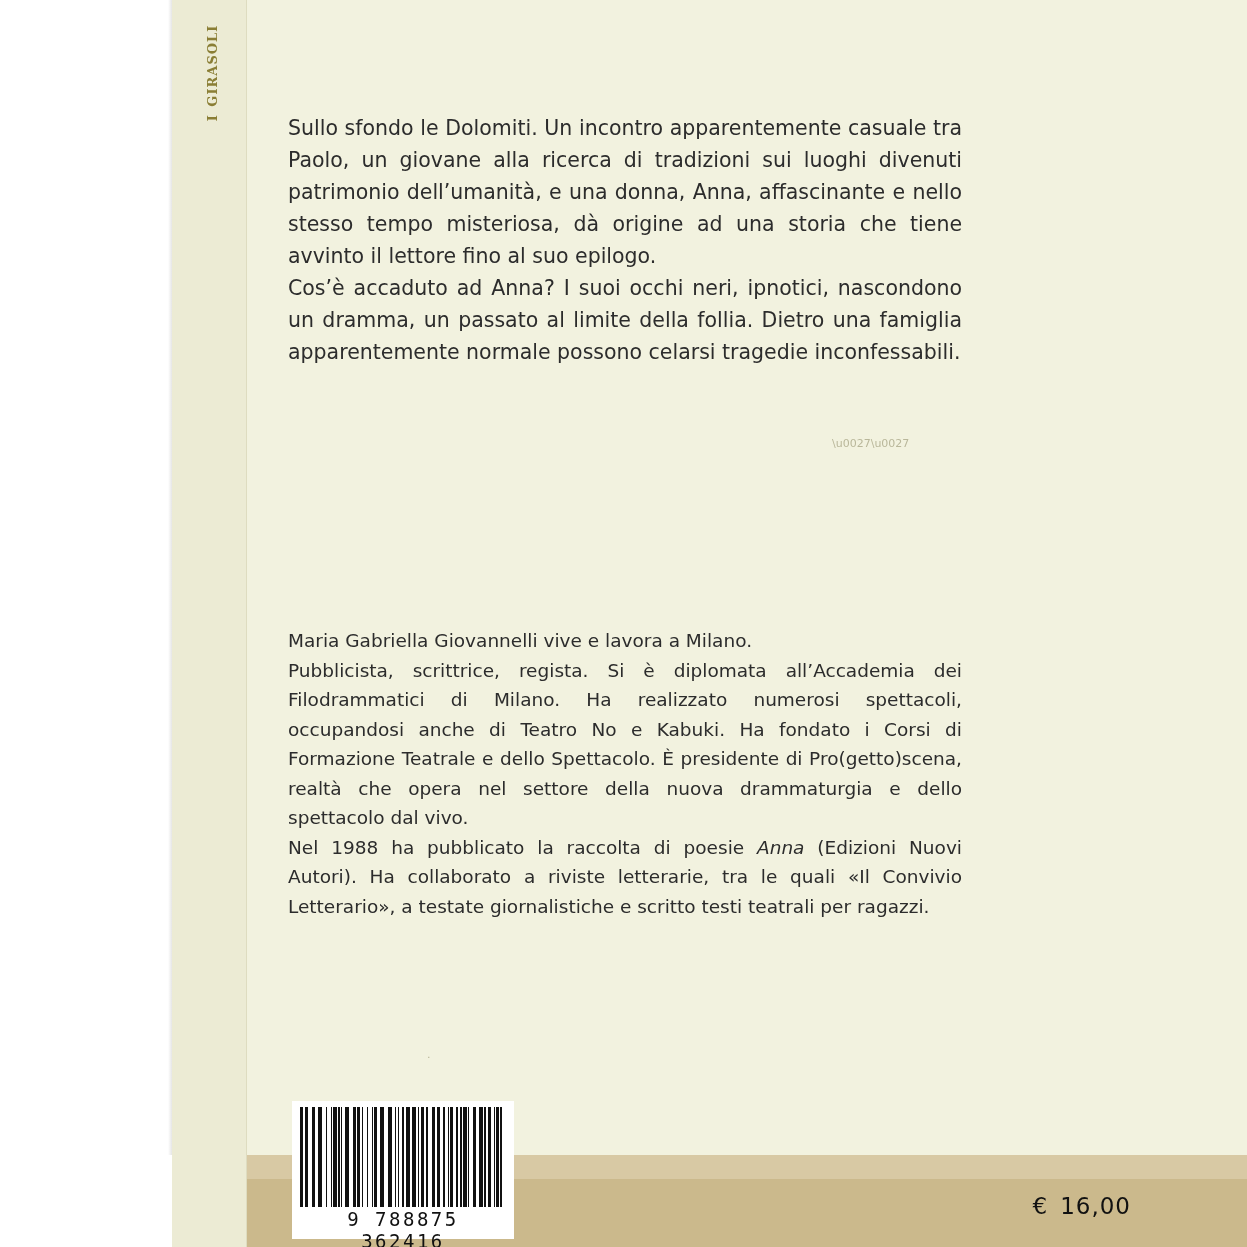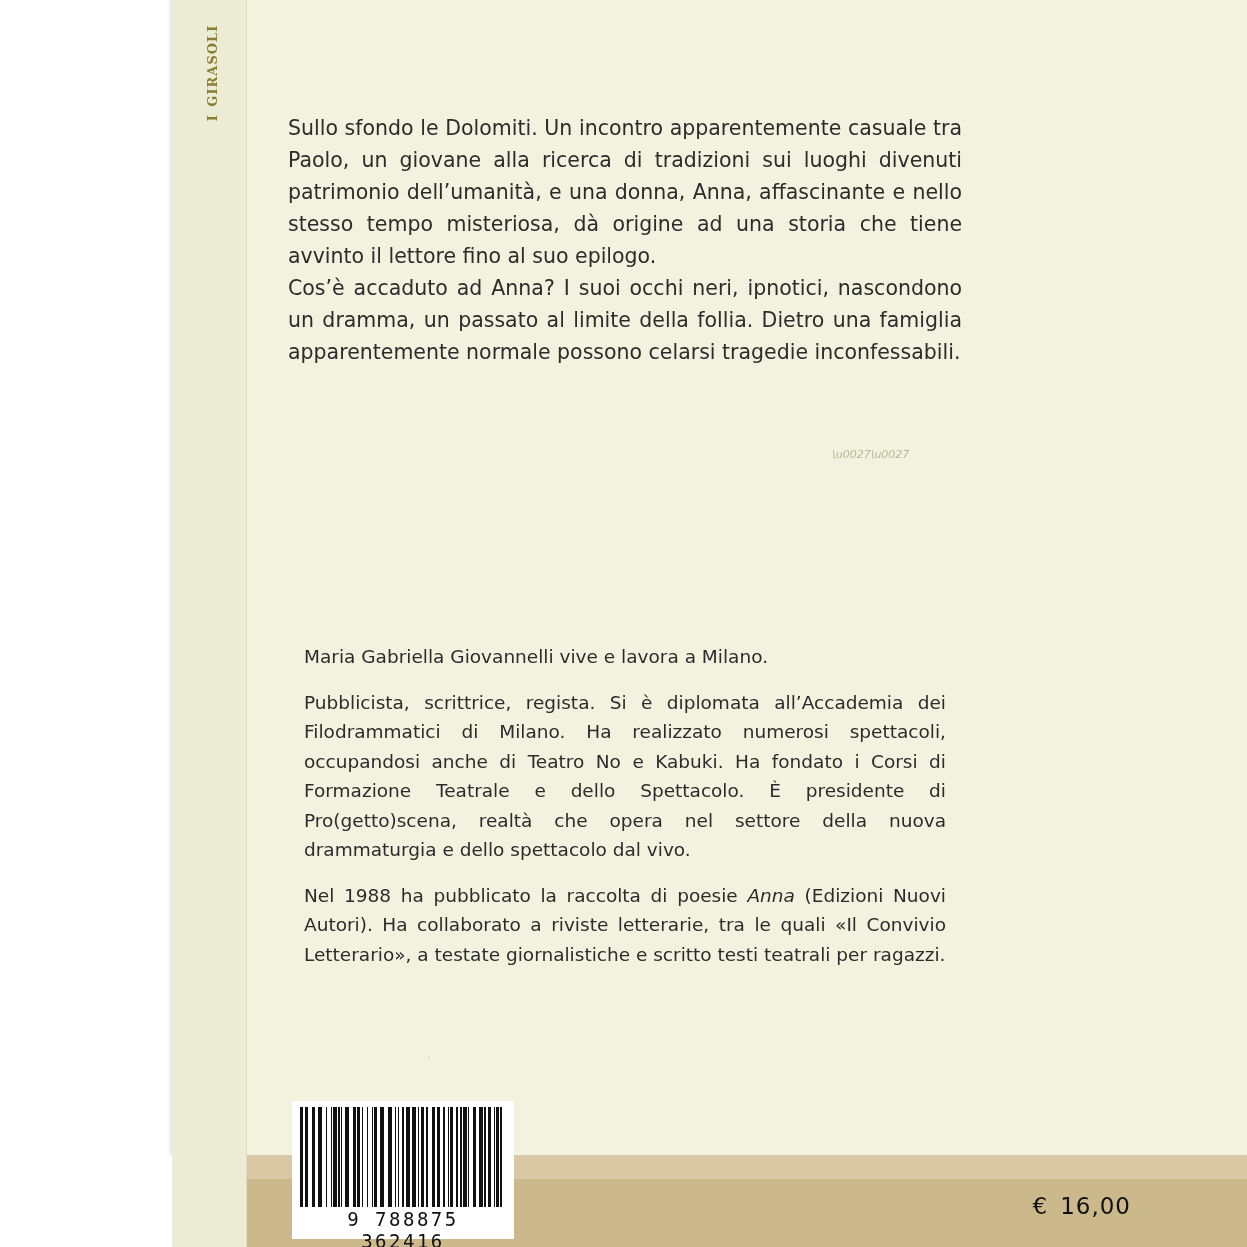--- a/index.html
+++ b/index.html
@@ -121,21 +121,21 @@
     left: 116px;
     top: 626px;
     width: 674px;
     font-family: "DejaVu Sans", sans-serif;
     font-size: 18.5px;
     line-height: 29.5px;
     color: #2c2c2c;
     text-align: justify;
     text-justify: inter-word;
   }
-  .bio p { margin: 16px; }
+  .bio p { margin: 0; }
   .bio p.nojust { text-align: left; }
   .bio i { font-style: italic; }
 
   .credit {
     position: absolute;
     left: 116px;
     top: 1028px;
     width: 674px;
     text-align: right;
     font-family: "DejaVu Sans", sans-serif;
@@ -194,21 +194,21 @@
 </style>
 </head>
 <body>
 
 <div class="page-left-white">
   <div class="tiny-shadow"></div>
 </div>
 
 <div class="cover">
 
-  <div class="speck" style="left:660px; top:448px;font-style:italic;">\u0027\u0027</div>
+  <div class="speck" style="left:660px; top:437px;">\u0027\u0027</div>
   <div class="speck" style="left:255px; top:1048px;">.</div>
 
   <div class="blurb">
     <p>Sullo sfondo le Dolomiti. Un incontro apparentemente casuale tra Paolo, un giovane alla ricerca di tradizioni sui luoghi divenuti patrimonio dell’umanità, e una donna, Anna, affascinante e nello stesso tempo misteriosa, dà origine ad una storia che tiene avvinto il lettore fino al suo epilogo.</p>
     <p>Cos’è accaduto ad Anna? I suoi occhi neri, ipnotici, nascondono un dramma, un passato al limite della follia. Dietro una famiglia apparentemente normale possono celarsi tragedie inconfessabili.</p>
   </div>
 
   <div class="bio">
     <p class="nojust">Maria Gabriella Giovannelli vive e lavora a Milano.</p>
     <p>Pubblicista, scrittrice, regista. Si è diplomata all’Accademia dei Filodrammatici di Milano. Ha realizzato numerosi spettacoli, occupandosi anche di Teatro No e Kabuki. Ha fondato i Corsi di Formazione Teatrale e dello Spettacolo. È presidente di Pro(getto)scena, realtà che opera nel settore della nuova drammaturgia e dello spettacolo dal vivo.</p>

